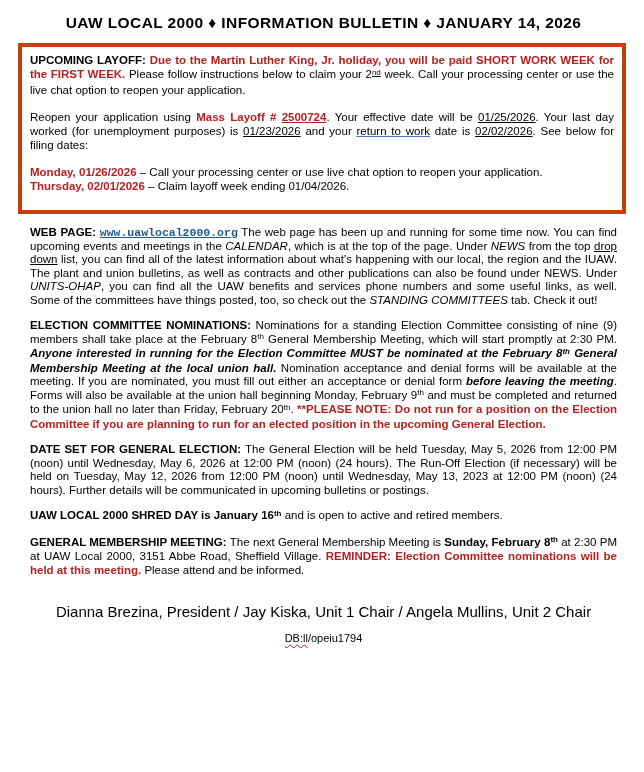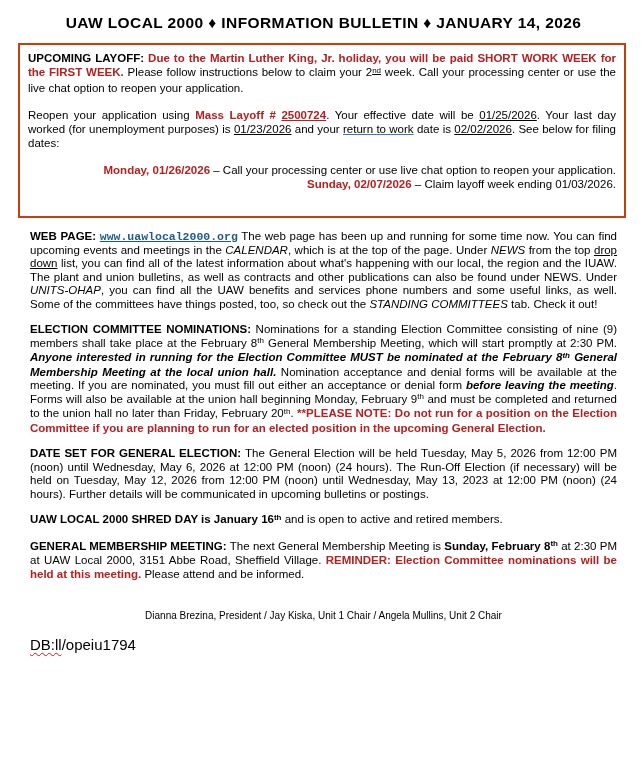--- a/index.html
+++ b/index.html
@@ -15,32 +15,32 @@
   }
   .title {
     text-align: center;
     font-weight: bold;
     font-size: 15.5px;
     letter-spacing: 0.4px;
     margin: 2px 0 11px 0;
     white-space: nowrap;
   }
   .layoff-box {
-    border: 2px solid #c2410c;
+    border: 4px solid #c2410c;
     margin: 0 -9px 12px -12px;
-    padding: 6px 8px 12px 8px;
+    padding: 6px 8px 4px 8px;
   }
   .para {
     font-size: 11.5px;
     line-height: 13.5px;
     text-align: justify;
     margin: 0 0 12px 0;
   }
   .layoff-box .para { line-height: 14px; margin-bottom: 13px; }
-  .nojust { text-align: right; }
+  .nojust { text-align: left; }
   .b   { font-weight: bold; }
   .i   { font-style: italic; }
   .red { color: var(--red, #B22222); }
   .u   { text-decoration: underline; }
   .sup { font-size: 8px; position: relative; top: -3.5px; }
   .link {
     color: var(--link, #1F5A8C);
     font-weight: bold;
     text-decoration: underline;
     cursor: pointer;
@@ -53,41 +53,41 @@
   }
   .wavy {
     text-decoration: underline;
     text-decoration-style: wavy;
     text-decoration-color: var(--red, #B22222);
     text-decoration-thickness: 1px;
     text-underline-offset: 2px;
   }
   .footer {
     text-align: center;
-    font-size: 10px;
+    font-size: 15px;
     line-height: 13.5px;
     margin-top: 28px;
   }
   .initials {
-    text-align: left;
-    font-size: 15px;
+    text-align: center;
+    font-size: 11px;
     margin: 13px 0 0 0;
   }
 </style>
 </head>
 <body>
 
 <div class="page">
 
   <div class="title">UAW LOCAL 2000  ♦  INFORMATION BULLETIN  ♦  JANUARY 14, 2026</div>
 
   <div class="layoff-box">
     <p class="para"><span class="b">UPCOMING LAYOFF: </span><span class="b red">Due to the Martin Luther King, Jr. holiday, you will be paid SHORT WORK WEEK for the FIRST WEEK. </span><span>Please follow instructions below to claim your 2</span><span class="sup u">nd</span><span> week. Call your processing center or use the live chat option to reopen your application.</span></p>
     <p class="para"><span>Reopen your application using </span><span class="b red">Mass Layoff # </span><span class="b red u">2500724</span><span>. Your effective date will be </span><span class="u">01/25/2026</span><span>. Your last day worked (for unemployment purposes) is </span><span class="u">01/23/2026</span><span> and your </span><span class="blueline">return to work</span><span> date is </span><span class="u">02/02/2026</span><span>. See below for filing dates:</span></p>
-    <p class="para nojust"><span class="b red">Monday, 01/26/2026</span><span> – Call your processing center or use live chat option to reopen your application.</span><br><span class="b red">Sunday, 02/07/2026</span><span> – Claim layoff week ending 01/03/2026.</span></p>
+    <p class="para nojust"><span class="b red">Monday, 01/26/2026</span><span> – Call your processing center or use live chat option to reopen your application.</span><br><span class="b red">Thursday, 02/01/2026</span><span> – Claim layoff week ending 01/04/2026.</span></p>
   </div>
 
   <p class="para"><span class="b">WEB PAGE: </span><span class="link">www.uawlocal2000.org</span><span>  The web page has been up and running for some time now. You can find upcoming events and meetings in the </span><span class="i">CALENDAR</span><span>, which is at the top of the page. Under </span><span class="i">NEWS</span><span> from the top </span><span class="u">drop down</span><span> list, you can find all of the latest information about what's happening with our local, the region and the IUAW. The plant and union bulletins, as well as contracts and other publications can also be found under NEWS. Under </span><span class="i">UNITS-OHAP</span><span>, you can find all the UAW benefits and services phone numbers and some useful links, as well. Some of the committees have things posted, too, so check out the </span><span class="i">STANDING COMMITTEES</span><span> tab. Check it out!</span></p>
   <p class="para"><span class="b">ELECTION COMMITTEE NOMINATIONS: </span><span>Nominations for a standing Election Committee consisting of nine (9) members shall take place at the February 8</span><span class="sup">th</span><span> General Membership Meeting, which will start promptly at 2:30 PM. </span><span class="b i">Anyone interested in running for the Election Committee MUST be nominated at the February 8</span><span class="b i sup">th</span><span class="b i"> General Membership Meeting at the local union hall.</span><span> Nomination acceptance and denial forms will be available at the meeting. If you are nominated, you must fill out either an acceptance or denial form </span><span class="b i">before leaving the meeting</span><span>. Forms will also be available at the union hall beginning Monday, February 9</span><span class="sup">th</span><span> and must be completed and returned to the union hall no later than Friday, February 20</span><span class="sup">th</span><span>. </span><span class="b red">**PLEASE NOTE: Do not run for a position on the Election Committee if you are planning to run for an elected position in the upcoming General Election.</span></p>
   <p class="para"><span class="b">DATE SET FOR GENERAL ELECTION: </span><span>The General Election will be held Tuesday, May 5, 2026 from 12:00 PM (noon) until Wednesday, May 6, 2026 at 12:00 PM (noon) (24 hours). The Run-Off Election (if necessary) will be held on Tuesday, May 12, 2026 from 12:00 PM (noon) until Wednesday, May 13, 2023 at 12:00 PM (noon) (24 hours). Further details will be communicated in upcoming bulletins or postings.</span></p>
   <p class="para"><span class="b">UAW LOCAL 2000 SHRED DAY is January 16</span><span class="b sup">th</span><span> and is open to active and retired members.</span></p>
   <p class="para"><span class="b">GENERAL MEMBERSHIP MEETING: </span><span>The next General Membership Meeting is </span><span class="b">Sunday, February 8</span><span class="b sup">th</span><span> at 2:30 PM at UAW Local 2000, 3151 Abbe Road, Sheffield Village. </span><span class="b red">REMINDER: Election Committee nominations will be held at this meeting. </span><span>Please attend and be informed.</span></p>
 
   <div class="footer">
     <div>Dianna Brezina, President / Jay Kiska, Unit 1 Chair / Angela Mullins, Unit 2 Chair</div>

